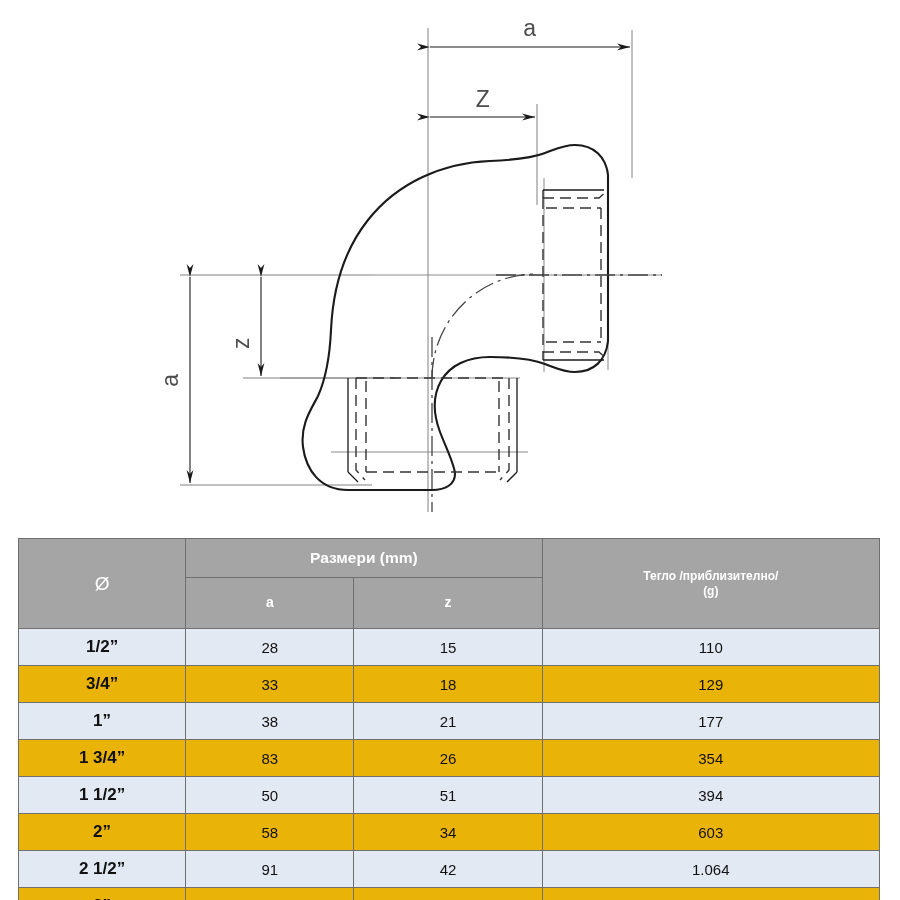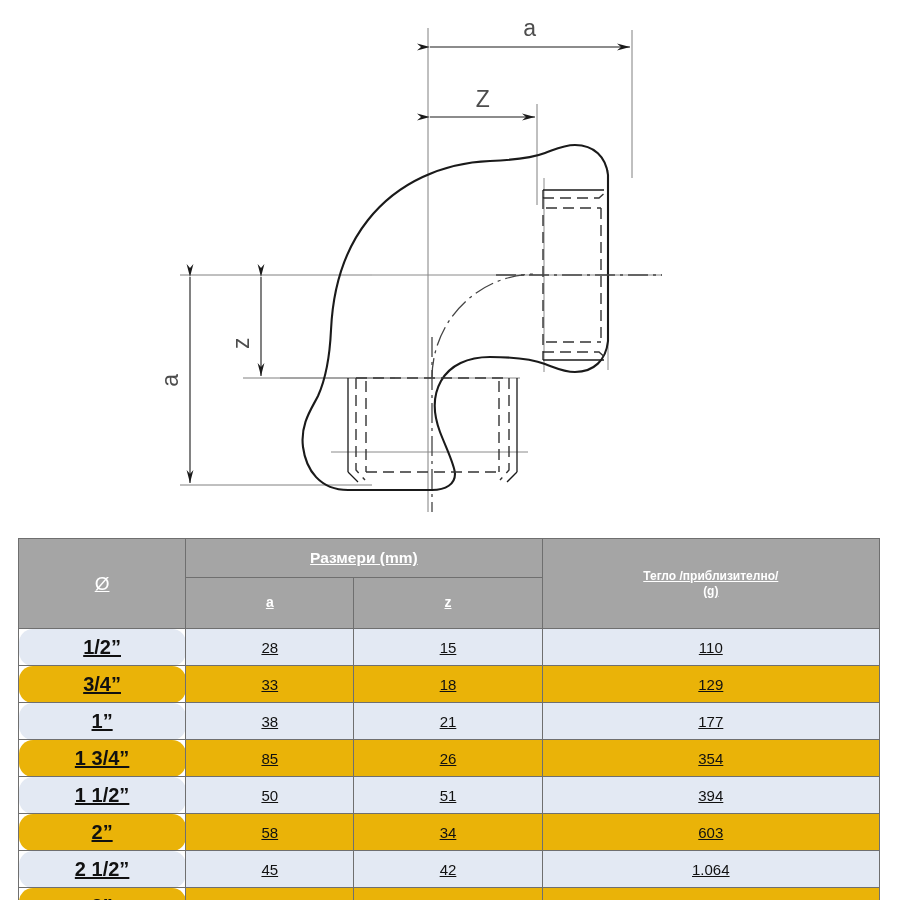--- a/index.html
+++ b/index.html
@@ -46,21 +46,20 @@
     border-collapse: collapse;
     width: 862px;
     table-layout: fixed;
   }
 
   table.spec-table th,
   table.spec-table td {
     border: 1px solid #6f6f6f;
     padding: 0;
     margin: 8px;
-    text-decoration: underline;
   }
 
   th.hdr {
     background: #a5a5a5;
     color: #ffffff;
     font-size: 15.5px;
     font-weight: bold;
     text-align: center;
     vertical-align: middle;
     line-height: 1.25;
@@ -72,21 +71,21 @@
 
   td.cell {
     height: 36px;
     text-align: center;
     vertical-align: middle;
     font-size: 15px;
     color: #111111;
     background: #eab308;
   }
   tr.alt td.cell { background: #e3e9f3; }
-  td.cell-dia { font-weight: bold; font-size: 20px; border-radius: 14px; }
+  td.cell-dia { font-weight: bold; font-size: 17px; }
 
   .col-dia   { width: 167px; }
   .col-a     { width: 168px; }
   .col-z     { width: 188px; }
   .col-w     { width: 337px; }
 </style>
 </head>
 <body>
 
 <div id="drawing-panel">
@@ -235,39 +234,39 @@
           <td class="cell ">129</td>
         </tr>
         <tr class="alt">
           <td class="cell cell-dia">1”</td>
           <td class="cell ">38</td>
           <td class="cell ">21</td>
           <td class="cell ">177</td>
         </tr>
         <tr>
           <td class="cell cell-dia">1 3/4”</td>
-          <td class="cell ">85</td>
+          <td class="cell ">83</td>
           <td class="cell ">26</td>
           <td class="cell ">354</td>
         </tr>
         <tr class="alt">
           <td class="cell cell-dia">1 1/2”</td>
           <td class="cell ">50</td>
           <td class="cell ">51</td>
           <td class="cell ">394</td>
         </tr>
         <tr>
           <td class="cell cell-dia">2”</td>
           <td class="cell ">58</td>
           <td class="cell ">34</td>
           <td class="cell ">603</td>
         </tr>
         <tr class="alt">
           <td class="cell cell-dia">2 1/2”</td>
-          <td class="cell ">45</td>
+          <td class="cell ">91</td>
           <td class="cell ">42</td>
           <td class="cell ">1.064</td>
         </tr>
         <tr>
           <td class="cell cell-dia">3”</td>
           <td class="cell ">78</td>
           <td class="cell ">48</td>
           <td class="cell ">1.413</td>
         </tr>
       </tbody>

